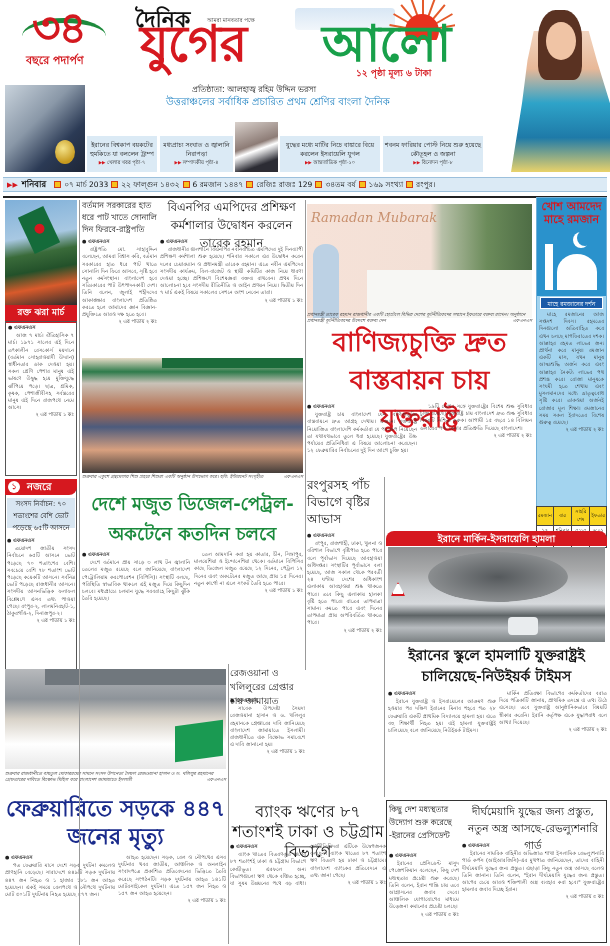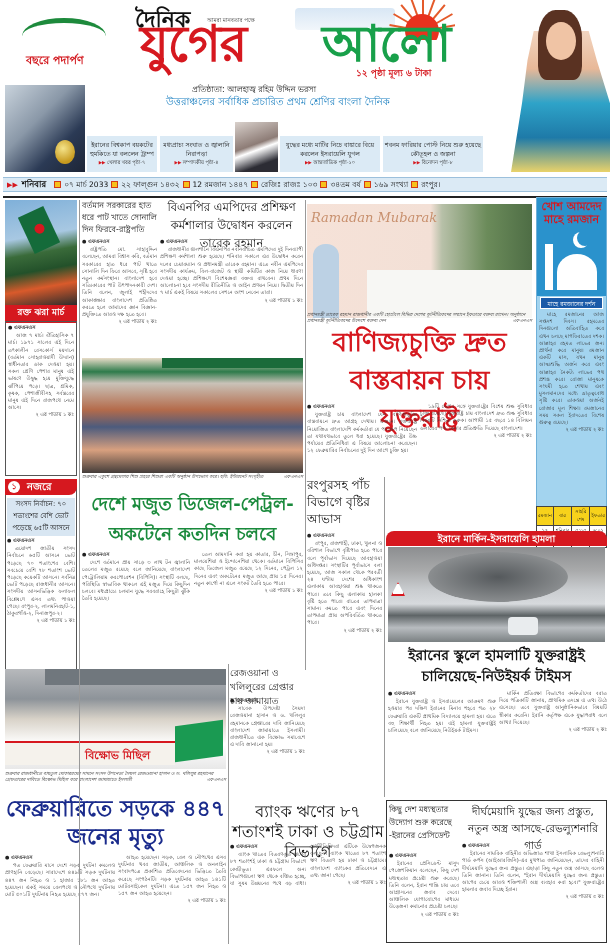--- a/index.html
+++ b/index.html
@@ -46,21 +46,21 @@
 #toprule{left:3px;top:196px;width:604px;height:2px;background:#222}
 
 #flag-photo{left:5px;top:200px;width:72px;height:105px;background:linear-gradient(170deg,#7fb0d9 0%,#a8c8e2 35%,#3a6b3a 50%,#23512a 65%,#d95a2b 80%,#2c2c2c 100%)}
 #flag-photo .flag{position:absolute;left:20px;top:10px;width:28px;height:40px;background:#146b3a;transform:rotate(-25deg)}
 #flag-photo .flag::after{content:"";position:absolute;left:10px;top:14px;width:10px;height:10px;border-radius:50%;background:#d6181f}
 #blood-march{left:5px;top:305px;width:72px;height:18px;background:#d6181f;color:#fff;font-size:9px;font-weight:bold;text-align:center;line-height:15px}
 #left1{left:5px;top:321px;width:72px;height:155px;border:1px solid #555;padding:2px}
 #najore-box{left:5px;top:479px;width:72px;height:200px;border:1px solid #555}
 #najore-head{left:5px;top:479px;width:72px;height:16px;background:#d6181f;color:#fff;font-size:10px;font-weight:bold;line-height:16px;padding-left:22px;border-radius:0 0 8px 0}
 #najore-num{left:8px;top:481px;width:12px;height:12px;border-radius:50%;background:#fff;color:#d6181f;font-size:8px;font-weight:bold;text-align:center;line-height:12px}
-#najore-title{left:7px;top:498px;width:68px;height:38px;background:#d8e6f2;font-size:6.8px;line-height:12px;text-align:center;color:#111}
+#najore-title{left:7px;top:498px;width:68px;height:30px;background:#d8e6f2;font-size:6.8px;line-height:12px;text-align:center;color:#111}
 #najore-body{left:7px;top:537px;width:68px;height:138px}
 
 #pres-head{left:82px;top:200px;width:75px;font-size:8px;line-height:12px;color:#111}
 #pres-body{left:82px;top:238px;width:75px;height:118px}
 
 #bnp-head{left:160px;top:198px;width:143px;font-size:11.5px;line-height:18px;text-align:center;color:#111}
 #bnp-body{left:160px;top:238px;width:143px;height:118px}
 #crowd-photo{left:82px;top:358px;width:221px;height:115px;background:linear-gradient(180deg,#e8dcc8 0%,#2e7b4b 12%,#c9c2b8 22%,#b46b4b 45%,#4c5b7d 60%,#d8a07f 80%,#443d3a 100%)}
 #crowd-photo .awn{position:absolute;left:80px;top:0;width:141px;height:10px;background:#1a6b3a}
 #crowd-cap{left:82px;top:474px;width:221px}
@@ -123,20 +123,21 @@
 #pres-iran-body{left:389px;top:852px;width:70px;height:88px}
 #irgc-head{left:462px;top:803px;width:142px;text-align:center;font-size:10.5px;line-height:17px;color:#111}
 #irgc-body{left:462px;top:842px;width:142px;height:98px}
 .rule-v{background:#999;width:1px}
 </style>
 </head>
 <body>
 
 <div class="abs" id="anniv">
   <div class="arc"></div>
+  <div class="num">৩৪</div>
   <div class="sub">বছরে পদার্পণ</div>
 </div>
 <div class="abs" id="clouds"></div>
 <div class="abs" id="sun">
   <div class="ray" style="transform:rotate(100deg)"></div>
     <div class="ray" style="transform:rotate(120deg)"></div>
   <div class="ray" style="transform:rotate(140deg)"></div>
     <div class="ray" style="transform:rotate(160deg)"></div>
   <div class="ray" style="transform:rotate(180deg)"></div>
     <div class="ray" style="transform:rotate(200deg)"></div>
@@ -180,23 +181,23 @@
 </div>
 
 <div class="abs" id="datebar">
   <span class="arrow">▶▶</span>
   <span class="day">শনিবার</span>
   <span class="sq"></span>
     <span>০৭ মার্চ 2033</span>
   <span class="sq"></span>
     <span>২২ ফাল্গুন ১৪৩২</span>
   <span class="sq"></span>
-    <span>12 রমজান ১৪৪৭</span>
-  <span class="sq"></span>
-    <span>রেজিঃ রাজঃ ১০৩</span>
+    <span>6 রমজান ১৪৪৭</span>
+  <span class="sq"></span>
+    <span>রেজিঃ রাজঃ 129</span>
   <span class="sq"></span>
     <span>৩৪তম বর্ষ</span>
   <span class="sq"></span>
     <span>১৬৯ সংখ্যা</span>
   <span class="sq"></span>
     <span>রংপুর।</span>
 </div>
 <div class="abs" id="toprule"></div>
 
 <div class="abs photo" id="flag-photo">
@@ -323,23 +324,20 @@
   <div class="dateline">এফএনএস</div>
   <p>ইরানে যুক্তরাষ্ট্র ও ইসরায়েলের আক্রমণ শুরু হওয়ার পর দক্ষিণ ইরানের মিনাব শহরে গত ২৮ ফেব্রুয়ারি একটি প্রাথমিক বিদ্যালয়ে হামলা হয়। এতে বহু শিক্ষার্থী নিহত হয়। এই হামলা যুক্তরাষ্ট্রই চালিয়েছে বলে জানিয়েছে নিউইয়র্ক টাইমস।</p>
 </div>
 <div class="abs body-text" id="nyt-body2">
   <p>মার্কিন প্রতিরক্ষা বিভাগের কর্মকর্তাদের বরাত দিয়ে পত্রিকাটি জানায়, প্রাথমিক তদন্তে এ তথ্য উঠে এসেছে। তবে যুক্তরাষ্ট্র আনুষ্ঠানিকভাবে বিষয়টি স্বীকার করেনি। ইরানি কর্তৃপক্ষ একে যুদ্ধাপরাধ বলে আখ্যা দিয়েছে।</p>
   <div class="cont">২ এর পাতায় ২ কঃ</div>
 </div>
 
 <div class="abs photo" id="march-photo">
   <div class="bridge"></div>
-  <div class="banner">
-      <span>বিক্ষোভ মিছিল</span>
-    </div>
   <div class="gbanner"></div>
 </div>
 <div class="abs caption" id="march-cap">
   <span>শুক্রবার রাজধানীতে বায়তুল মোকাররমের সামনে সংসদ উপনেতা সৈয়দা রেজওয়ানা হাসান ও ড. খলিলুর রহমানের গ্রেফতারের দাবিতে বিক্ষোভ মিছিল করে বাংলাদেশ জামায়াতে ইসলামী</span> <span style="float:right">এফএনএস</span>
 </div>
 <div class="abs" id="jamaat-head">রেজওয়ানা ও খলিলুরের গ্রেপ্তার চায় জামায়াত</div>
 <div class="abs body-text" id="jamaat-body">
   <div class="dateline">এফএনএস</div>
   <p>সাবেক উপদেষ্টা সৈয়দা রেজওয়ানা হাসান ও ড. খলিলুর রহমানকে গ্রেপ্তারের দাবি জানিয়েছে বাংলাদেশ জামায়াতে ইসলামী। রাজধানীতে এক বিক্ষোভ সমাবেশে এ দাবি জানানো হয়।</p>
   <div class="cont">২ এর পাতায় ১ কঃ</div>

